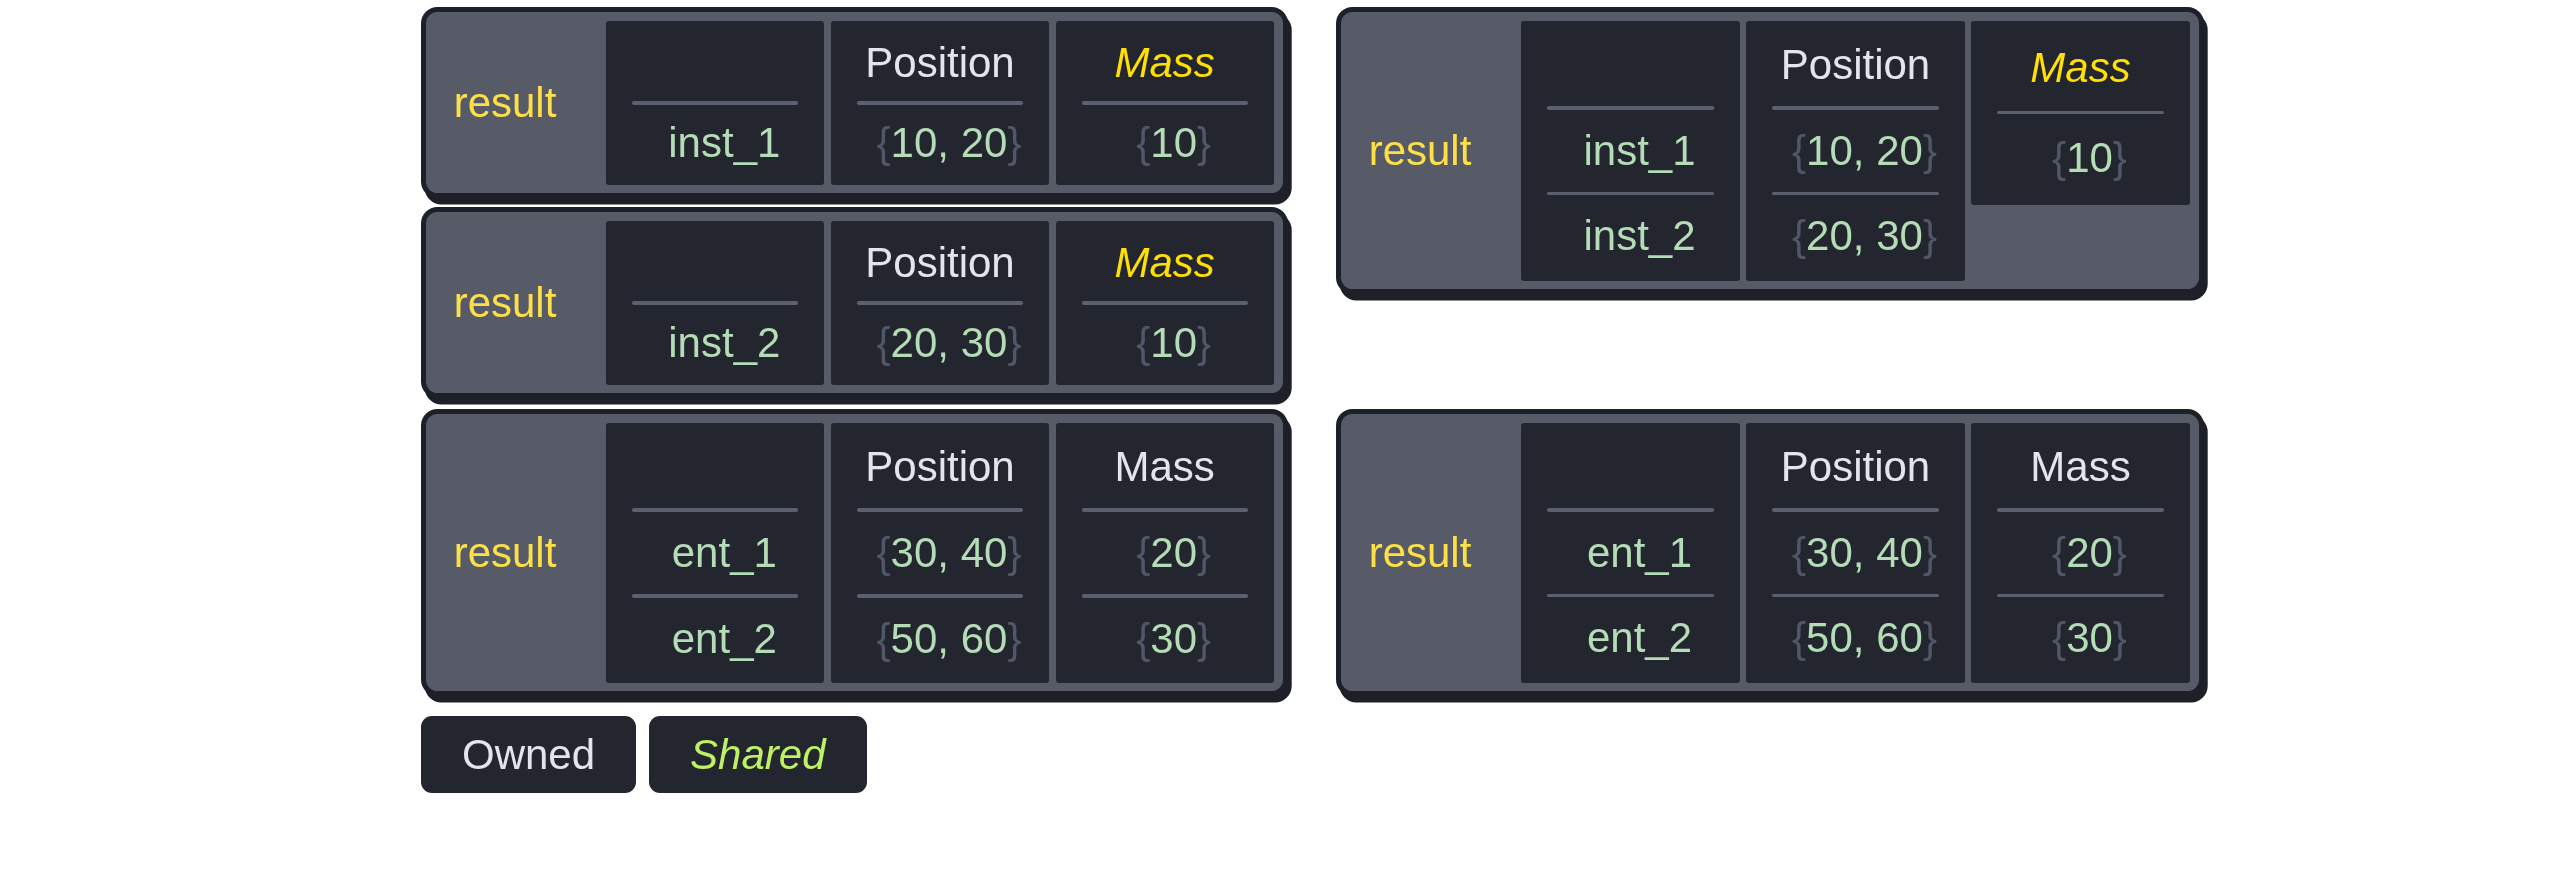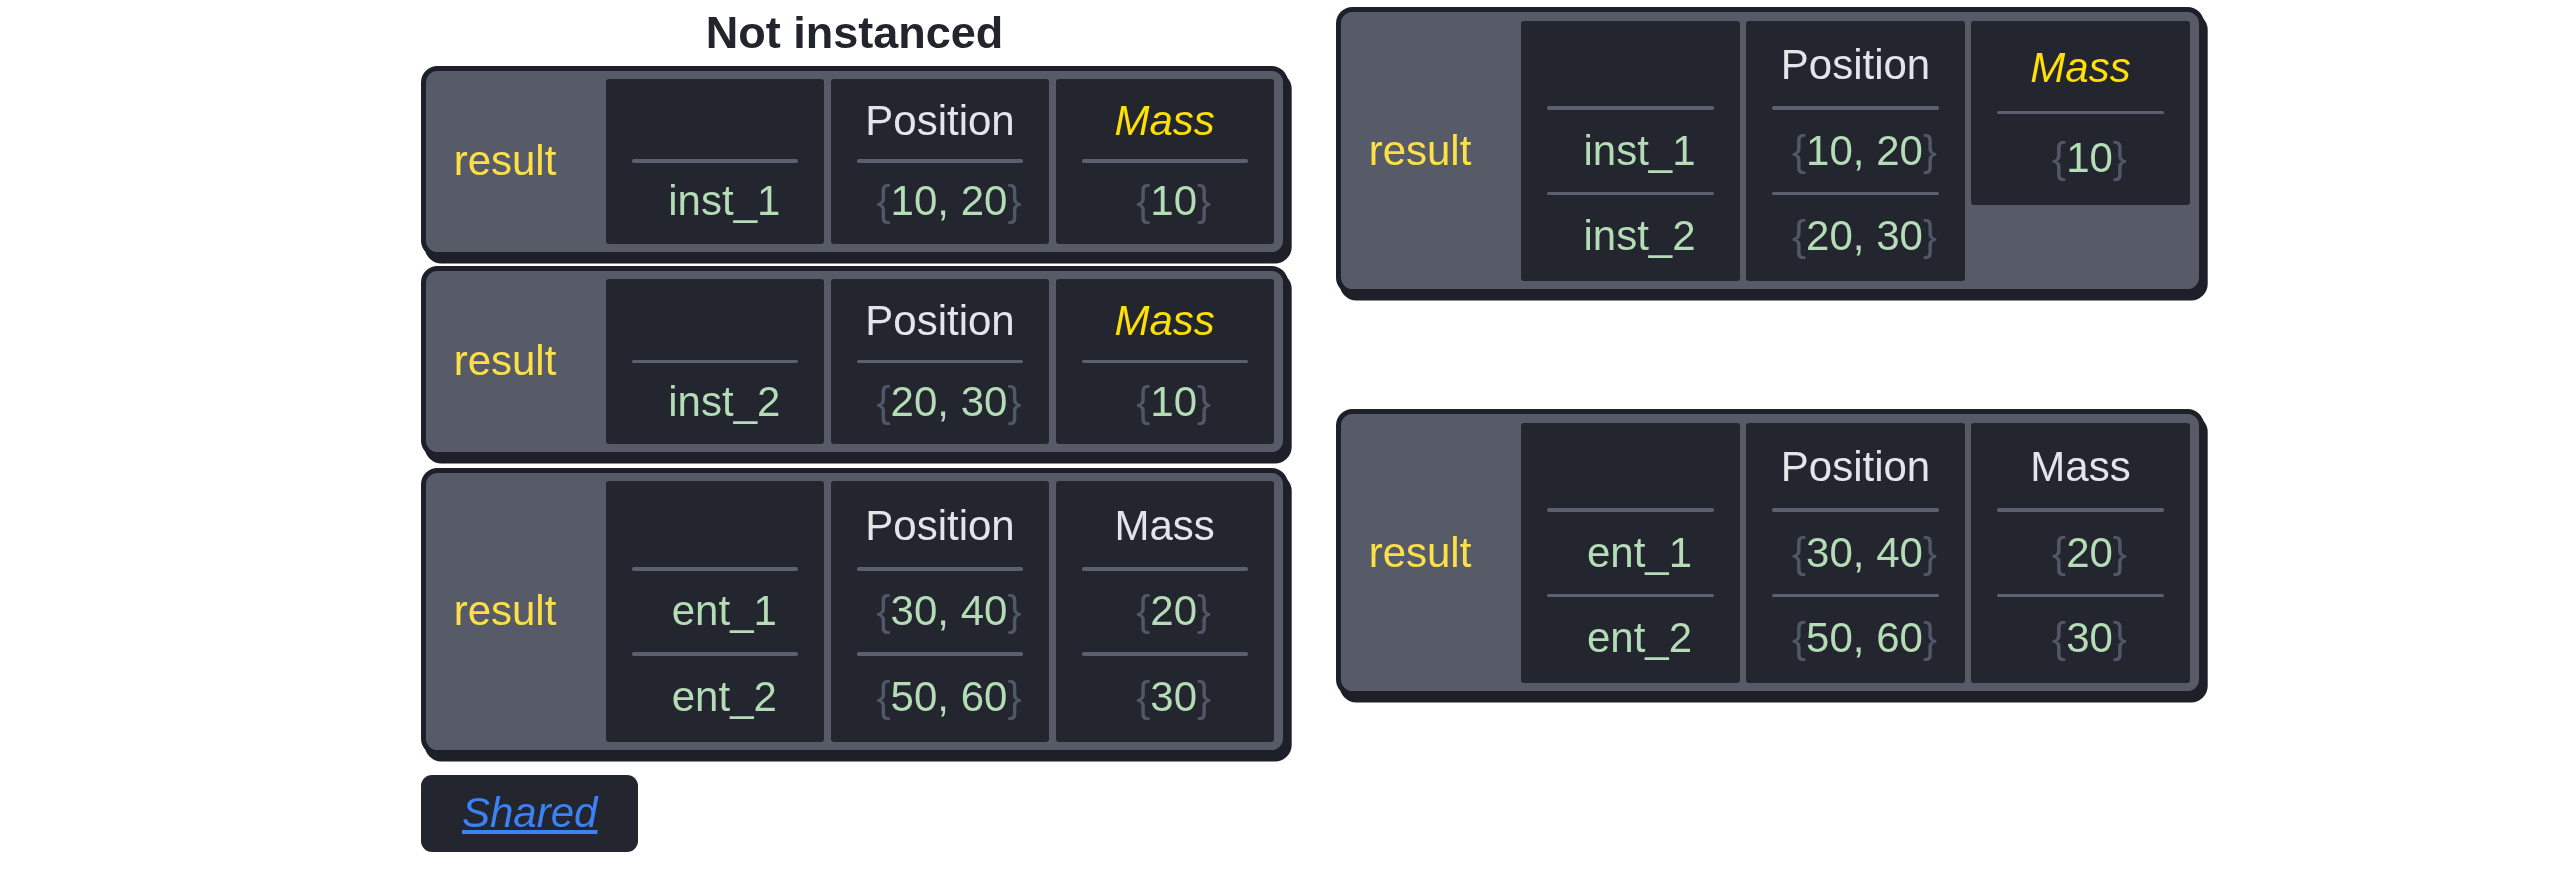--- a/index.html
+++ b/index.html
@@ -53,29 +53,28 @@
   .rule{width:76%;height:3.7px;background:#5a6070;border-radius:1.8px;}
   .val{font-size:42px;line-height:50px;color:#b4dcb6;white-space:nowrap;margin-left:18px;}
   .val .brace{color:#515769;}
   .legend{display:flex;gap:13px;margin-top:20px;}
   .legend-item{
     box-sizing:border-box;height:77px;padding:0 41px;
     background:#23262e;border-radius:11px;
     display:flex;align-items:center;justify-content:center;
     font-size:42px;color:#e2e5ea;
   }
-  .legend-item.shared{color:#3b82f6;font-style:italic;text-decoration:underline;}
+  .legend-item.shared{color:#bef264;font-style:italic;}
 </style>
 </head>
 <body>
 
 <div class="canvas">
 
   <section class="group left">
-    <h2 class="title">Not instanced</h2>
     <div class="boxes">
         <div class="box box-0 r1">
           <div class="result-cell">result</div>
           <div class="cols">
             <div class="col">
               <div class="hdr none">&nbsp;</div>
               <div class="rule"></div>
               <div class="val">inst_1</div>
             </div>
             <div class="col">
@@ -131,20 +130,21 @@
               <div class="hdr owned">Mass</div>
               <div class="rule"></div>
               <div class="val"><span class="brace">{</span><span class="num">20</span><span class="brace">}</span></div>
               <div class="rule"></div>
               <div class="val"><span class="brace">{</span><span class="num">30</span><span class="brace">}</span></div>
             </div>
           </div>
         </div>
       </div>
     <div class="legend">
+        <div class="legend-item owned">Owned</div>
         <div class="legend-item shared">Shared</div>
       </div>
   </section>
 
   <section class="group right">
     <div class="boxes">
         <div class="box box-0 r2">
           <div class="result-cell">result</div>
           <div class="cols">
             <div class="col">

